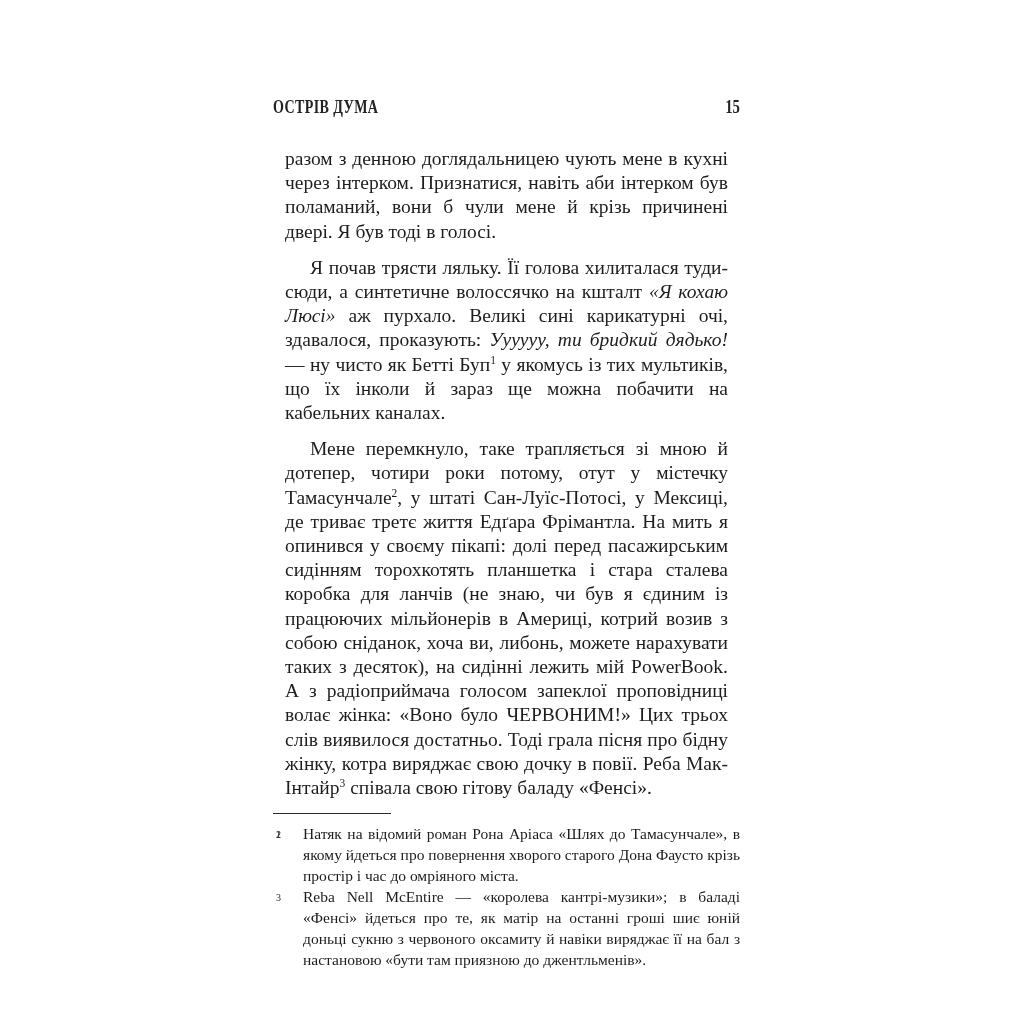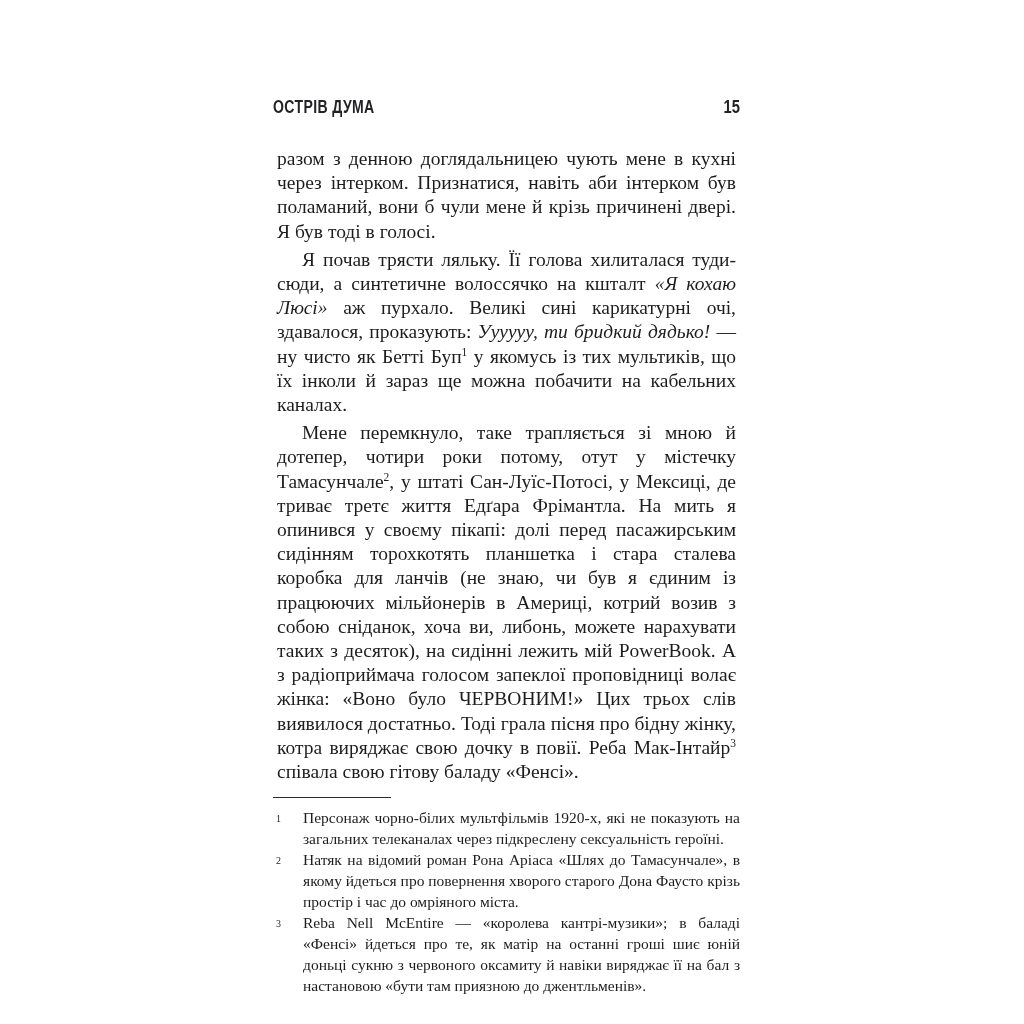--- a/index.html
+++ b/index.html
@@ -18,21 +18,21 @@
   .content {
     position: absolute;
     left: 273px;
     top: 98px;
     width: 467px;
   }
   .running-head {
     display: flex;
     justify-content: space-between;
     align-items: baseline;
-    font-family: Liberation Sans, sans-serif;
+    font-family: Liberation Serif, serif;
     font-weight: 700;
     font-size: 18px;
     line-height: 18px;
     color: #232326;
     gap: 44px;
   }
   .running-head .title {
     display: inline-block;
     transform: scaleX(0.78);
     transform-origin: left center;
@@ -44,21 +44,21 @@
     transform-origin: right center;
   }
   .body-text {
     margin-top: 31px;
     color: #1d1d1f;
     font-size: 19.5px;
     line-height: 24.2px;
     text-align: justify;
   }
   .body-text p.para {
-    margin: 4px;
+    margin: 12px;
   }
   .body-text p.para.indent {
     text-indent: 25px;
   }
   .it {
     font-style: italic;
   }
   sup.fn-ref {
     font-size: 11.5px;
     line-height: 0;
@@ -101,19 +101,19 @@
 
     <div class="body-text">
         <p class="para"><span>разом з денною доглядальницею чують мене в кухні через інтерком. Признатися, навіть аби інтерком був поламаний, вони б чули мене й крізь причинені двері. Я був тоді в голосі.</span></p>
         <p class="para indent"><span>Я почав трясти ляльку. Її голова хилиталася туди-сюди, а синтетичне волоссячко на кшталт </span><span class="it">«Я кохаю Люсі»</span><span> аж пурхало. Великі сині карикатурні очі, здавалося, проказують: </span><span class="it">Уууууу, ти бридкий дядько!</span><span> — ну чисто як Бетті Буп</span><sup class="fn-ref">1</sup><span> у якомусь із тих мультиків, що їх інколи й зараз ще можна побачити на кабельних каналах.</span></p>
         <p class="para indent"><span>Мене перемкнуло, таке трапляється зі мною й дотепер, чотири роки потому, отут у містечку Тамасунчале</span><sup class="fn-ref">2</sup><span>, у штаті Сан-Луїс-Потосі, у Мексиці, де триває третє життя Едґара Фрімантла. На мить я опинився у своєму пікапі: долі перед пасажирським сидінням торохкотять планшетка і стара сталева коробка для ланчів (не знаю, чи був я єдиним із працюючих мільйонерів в Америці, котрий возив з собою сніданок, хоча ви, либонь, можете нарахувати таких з десяток), на сидінні лежить мій PowerBook. А з радіоприймача голосом запеклої проповідниці волає жінка: «Воно було ЧЕРВОНИМ!» Цих трьох слів виявилося достатньо. Тоді грала пісня про бідну жінку, котра виряджає свою дочку в повії. Реба Мак-Інтайр</span><sup class="fn-ref">3</sup><span> співала свою гітову баладу «Фенсі».</span></p>
       </div>
 
     <div class="fn-sep"></div>
 
     <div class="footnotes">
-        <p class="fn"><span class="fn-marker">1</span><span>Персонаж чорно-білих мультфільмів 1920-х, які не показують на загальних телеканалах через підкреслену сексуальність героїні.</span></p>
+        <p class="fn"><span class="fn-marker">1</span></p>
         <p class="fn"><span class="fn-marker">2</span><span>Натяк на відомий роман Рона Аріаса «Шлях до Тамасунчале», в якому йдеться про повернення хворого старого Дона Фаусто крізь простір і час до омріяного міста.</span></p>
         <p class="fn"><span class="fn-marker">3</span><span>Reba Nell McEntire — «королева кантрі-музики»; в баладі «Фенсі» йдеться про те, як матір на останні гроші шиє юній доньці сукню з червоного оксамиту й навіки виряджає її на бал з настановою «бути там приязною до джентльменів».</span></p>
       </div>
 
   </div>
 </div>
 
 </body></html>

